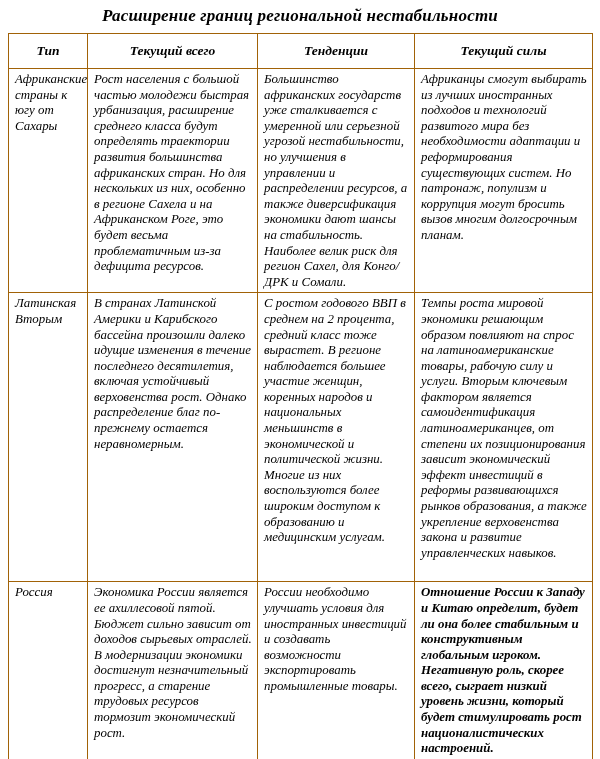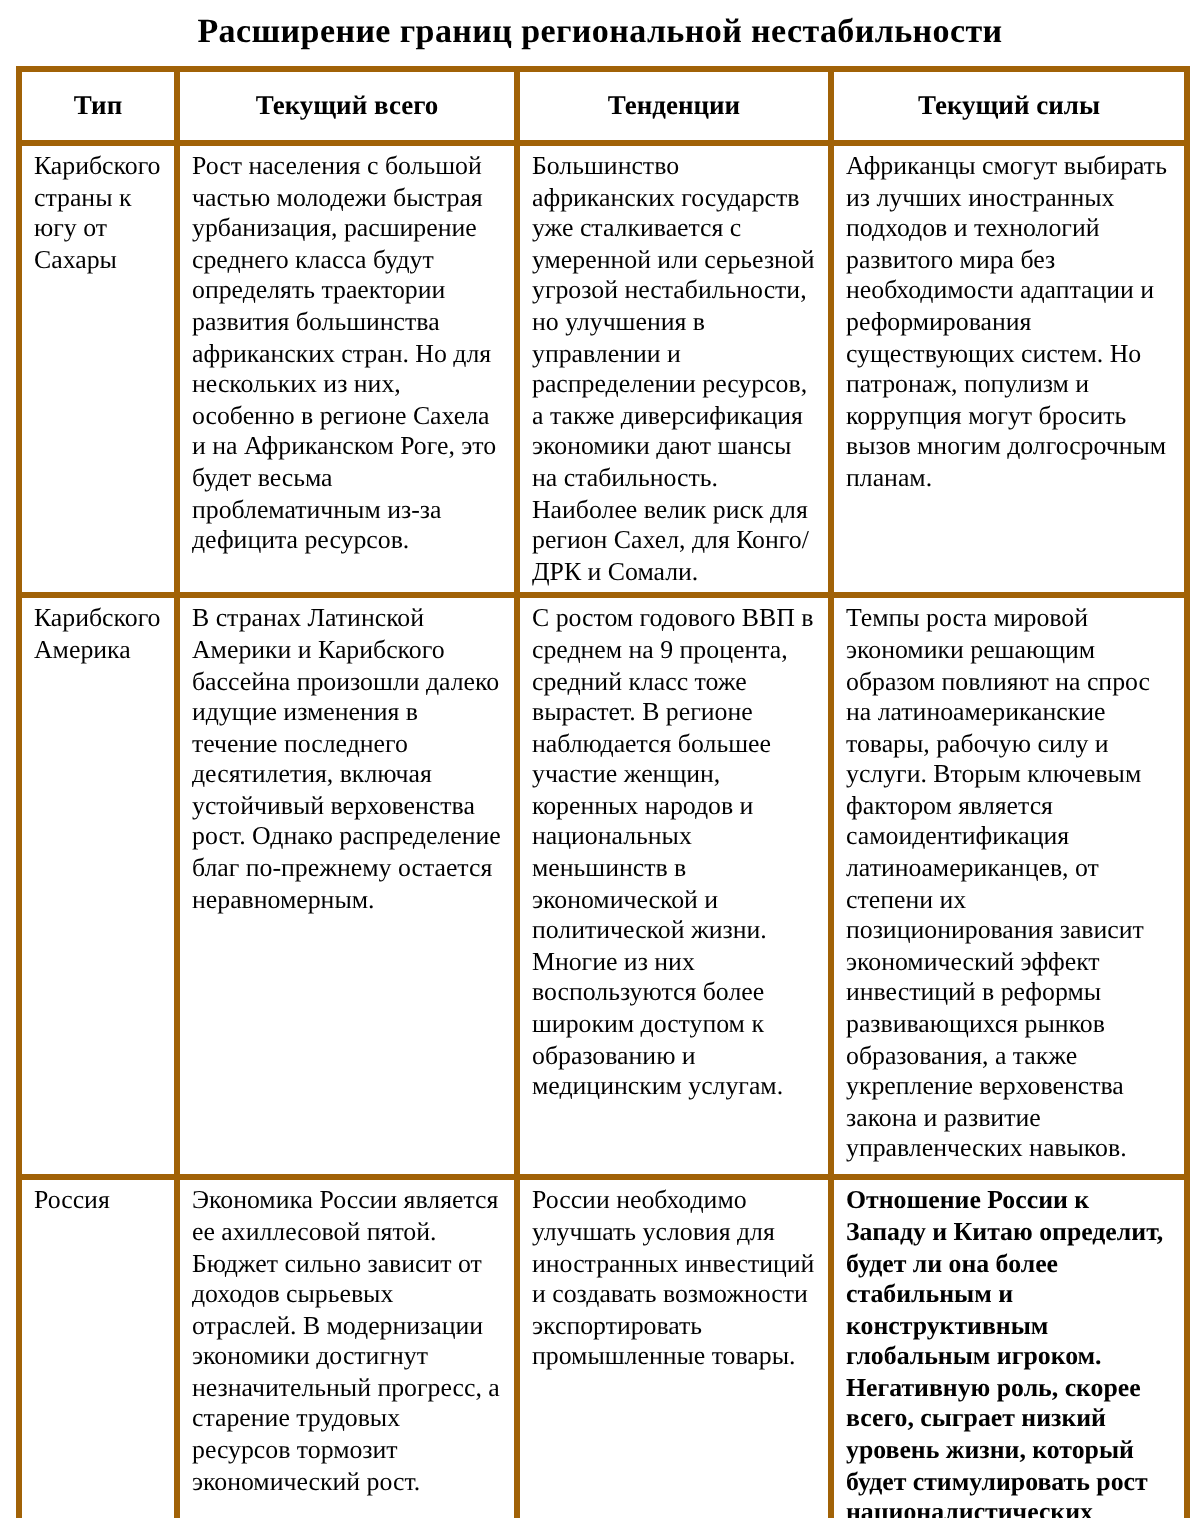--- a/index.html
+++ b/index.html
@@ -10,36 +10,37 @@
     height: 759px;
     font-family: "Liberation Serif", serif;
     color: #000000;
     -webkit-font-smoothing: antialiased;
   }
   .page {
     width: 600px;
     height: 759px;
     overflow: hidden;
     position: relative;
+    font-style: italic;
   }
   .doc-title {
     text-align: center;
     font-weight: bold;
     font-size: 17px;
     padding-top: 6px;
     letter-spacing: 0.2px;
   }
   table.main {
     border-collapse: collapse;
     table-layout: fixed;
     width: 584px;
     margin: 7px 8px 0 8px;
   }
   table.main th, table.main td {
-    border: 3px solid #a16207;
+    border: 1px solid #a16207;
     vertical-align: top;
     padding: 3px 5px 2px 6px;
     font-size: 12.9px;
     line-height: 15.6px;
     overflow: hidden;
   }
   table.main th {
     text-align: center;
     vertical-align: middle;
     font-weight: bold;
@@ -85,29 +86,29 @@
     <thead>
       <tr>
         <th>Тип</th>
         <th>Текущий всего</th>
         <th>Тенденции</th>
         <th>Текущий силы</th>
       </tr>
     </thead>
     <tbody>
       <tr class="r-africa">
-        <td>Карибского страны к югу от Сахары</td>
+        <td>Африканские страны к югу от Сахары</td>
         <td>Рост населения с большой частью молодежи быстрая урбанизация, расширение среднего класса будут определять траектории развития большинства африканских стран. Но для нескольких из них, особенно в регионе Сахела и на Африканском Роге, это будет весьма проблематичным из-за дефицита ресурсов.</td>
         <td>Большинство африканских государств уже сталкивается с умеренной или серьезной угрозой нестабильности, но улучшения в управлении и распределении ресурсов, а также диверсификация экономики дают шансы на стабильность. Наиболее велик риск для регион Сахел, для Конго/ ДРК и Сомали.</td>
         <td>Африканцы смогут выбирать из лучших иностранных подходов и технологий развитого мира без необходимости адаптации и реформирования существующих систем. Но патронаж, популизм и коррупция могут бросить вызов многим долгосрочным планам.</td>
       </tr>
       <tr class="r-latam">
-        <td>Карибского Америка</td>
+        <td>Латинская Вторым</td>
         <td>В странах Латинской Америки и Карибского бассейна произошли далеко идущие изменения в течение последнего десятилетия, включая устойчивый верховенства рост. Однако распределение благ по-прежнему остается неравномерным.</td>
-        <td>С ростом годового ВВП в среднем на 9 процента, средний класс тоже вырастет. В регионе наблюдается большее участие женщин, коренных народов и национальных меньшинств в экономической и политической жизни. Многие из них воспользуются более широким доступом к образованию и медицинским услугам.</td>
+        <td>С ростом годового ВВП в среднем на 2 процента, средний класс тоже вырастет. В регионе наблюдается большее участие женщин, коренных народов и национальных меньшинств в экономической и политической жизни. Многие из них воспользуются более широким доступом к образованию и медицинским услугам.</td>
         <td>Темпы роста мировой экономики решающим образом повлияют на спрос на латиноамериканские товары, рабочую силу и услуги. Вторым ключевым фактором является самоидентификация латиноамериканцев, от степени их позиционирования зависит экономический эффект инвестиций в реформы развивающихся рынков образования, а также укрепление верховенства закона и развитие управленческих навыков.</td>
       </tr>
       <tr class="r-russia">
         <td>Россия</td>
         <td>Экономика России является ее ахиллесовой пятой. Бюджет сильно зависит от доходов сырьевых отраслей. В модернизации экономики достигнут незначительный прогресс, а старение трудовых ресурсов тормозит экономический рост.</td>
         <td>России необходимо улучшать условия для иностранных инвестиций и создавать возможности экспортировать промышленные товары.</td>
         <td class="cell-highlight">
           <span>Отношение России к Западу и Китаю определит, будет ли она более стабильным и конструктивным глобальным игроком. Негативную роль, скорее всего, сыграет низкий уровень жизни, который будет стимулировать рост националистических настроений.</span>
           <span class="selection-frame"></span>
         </td>

